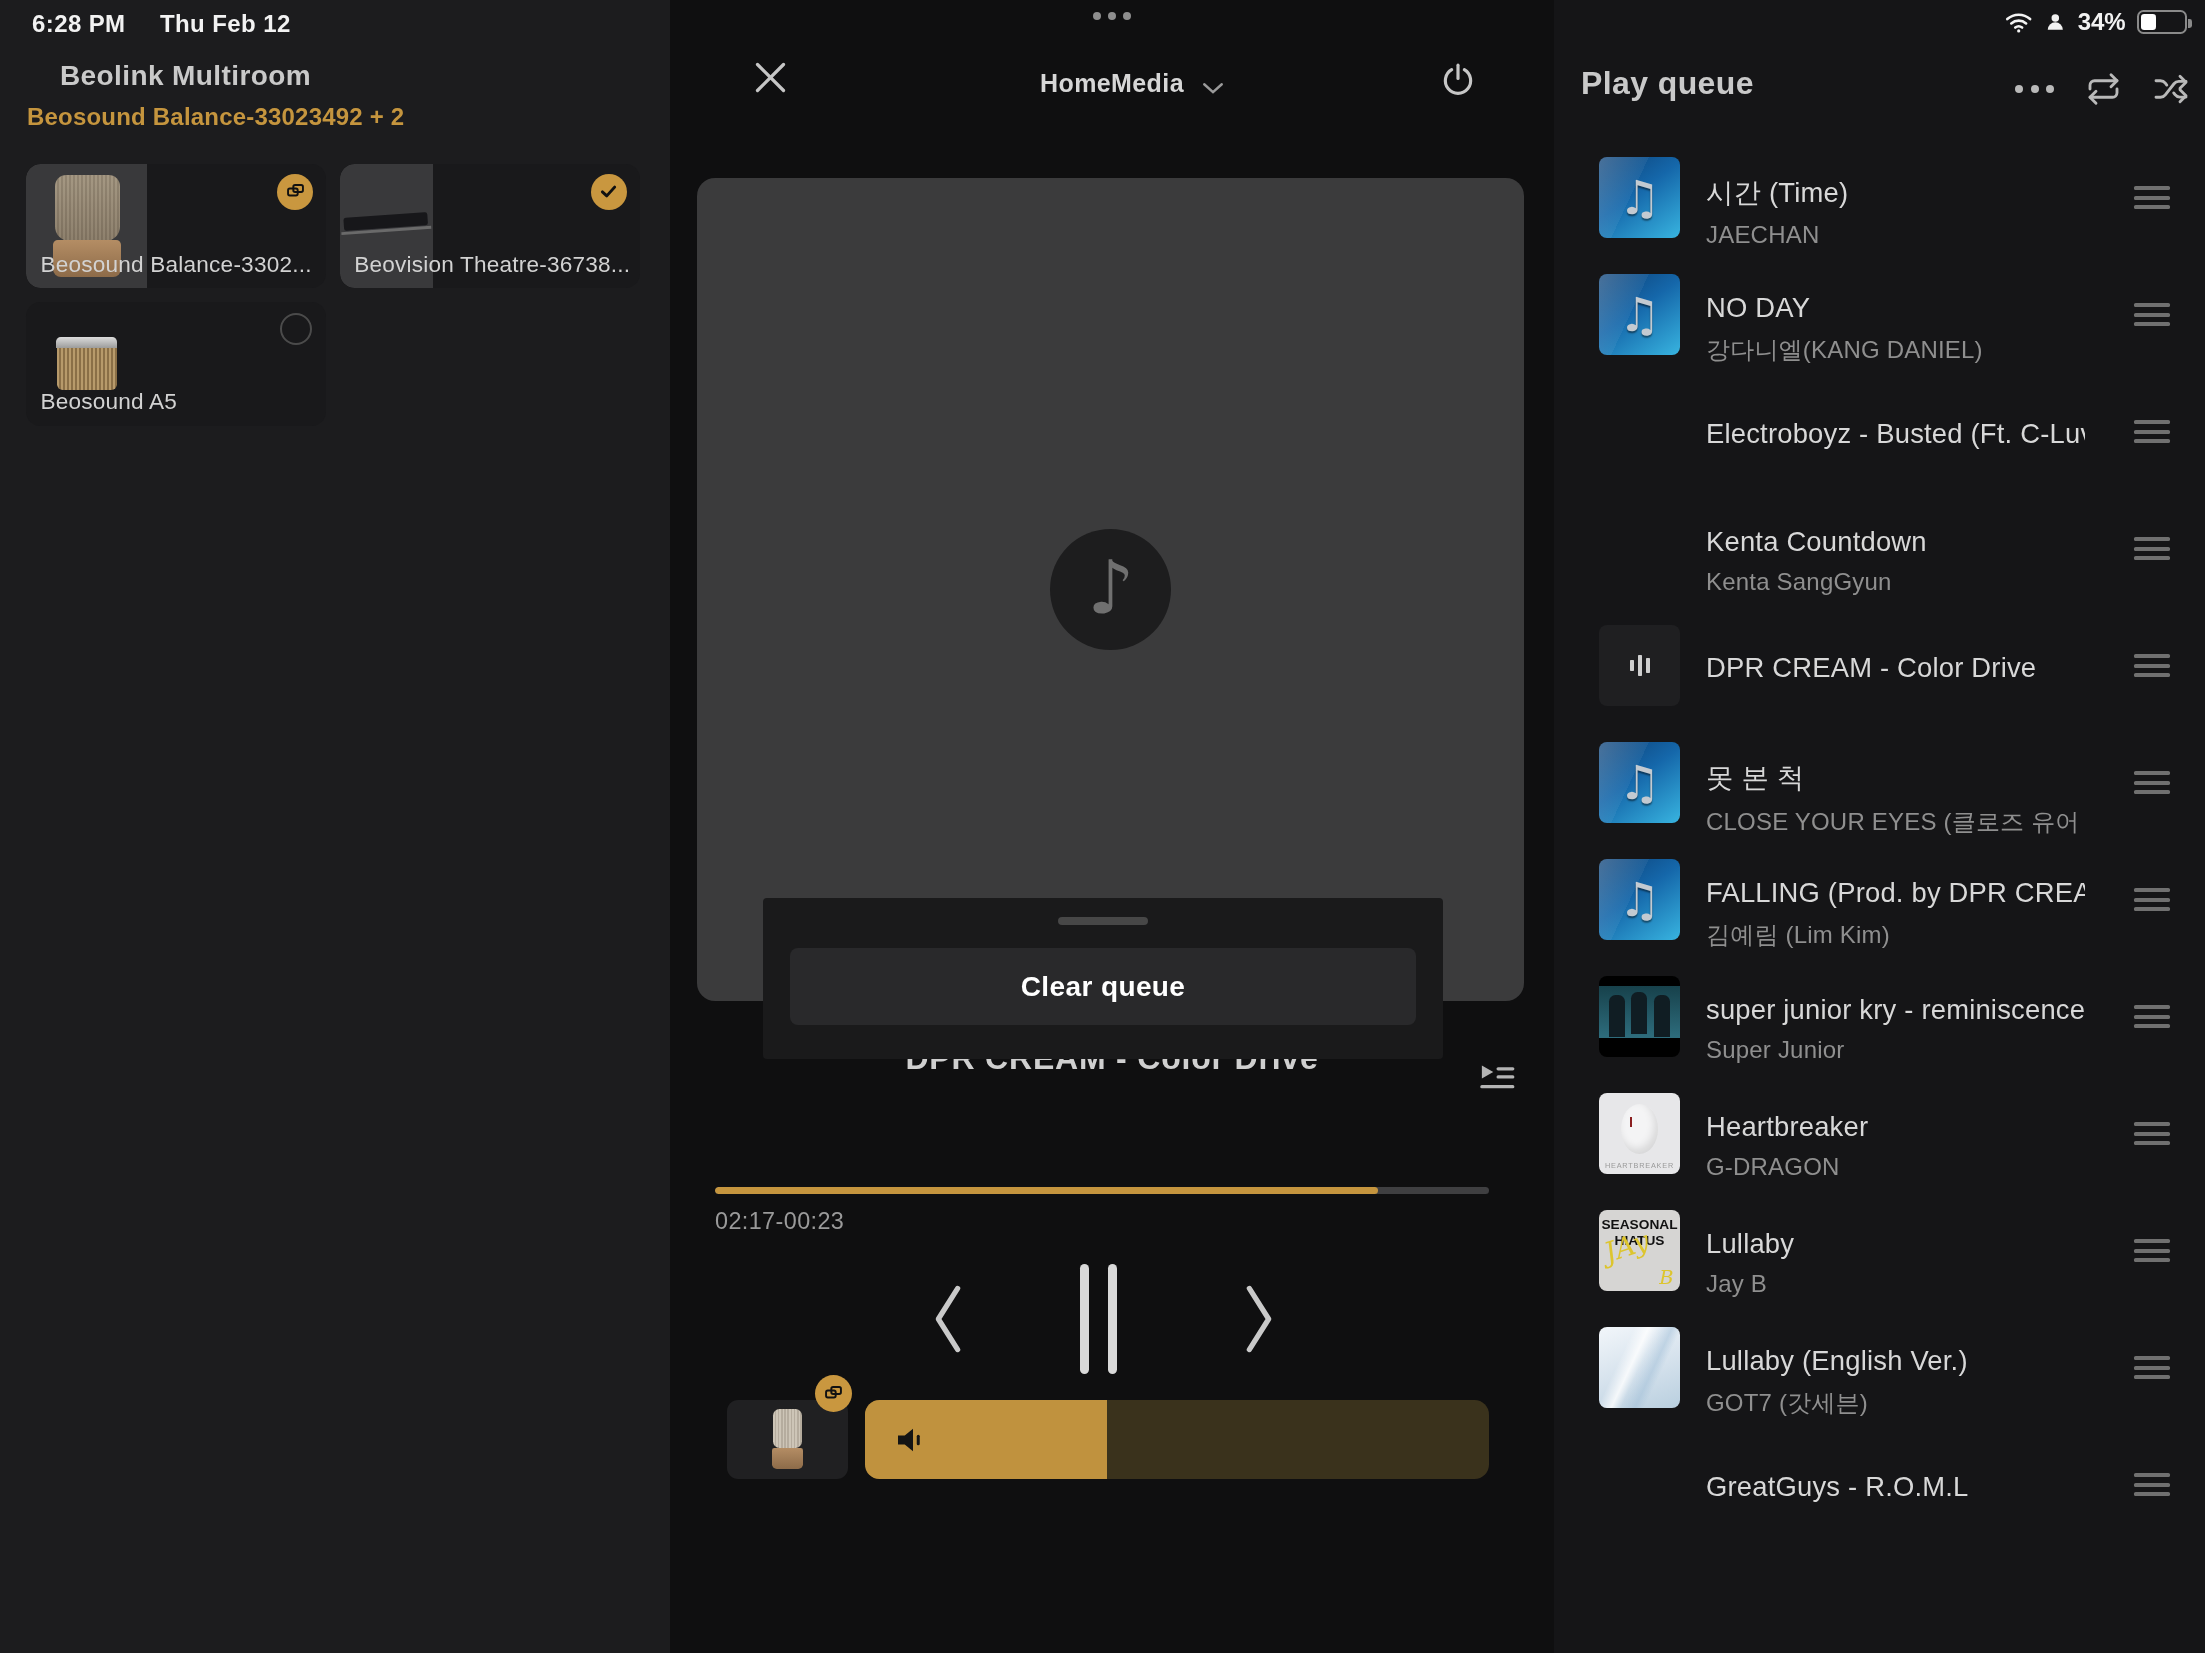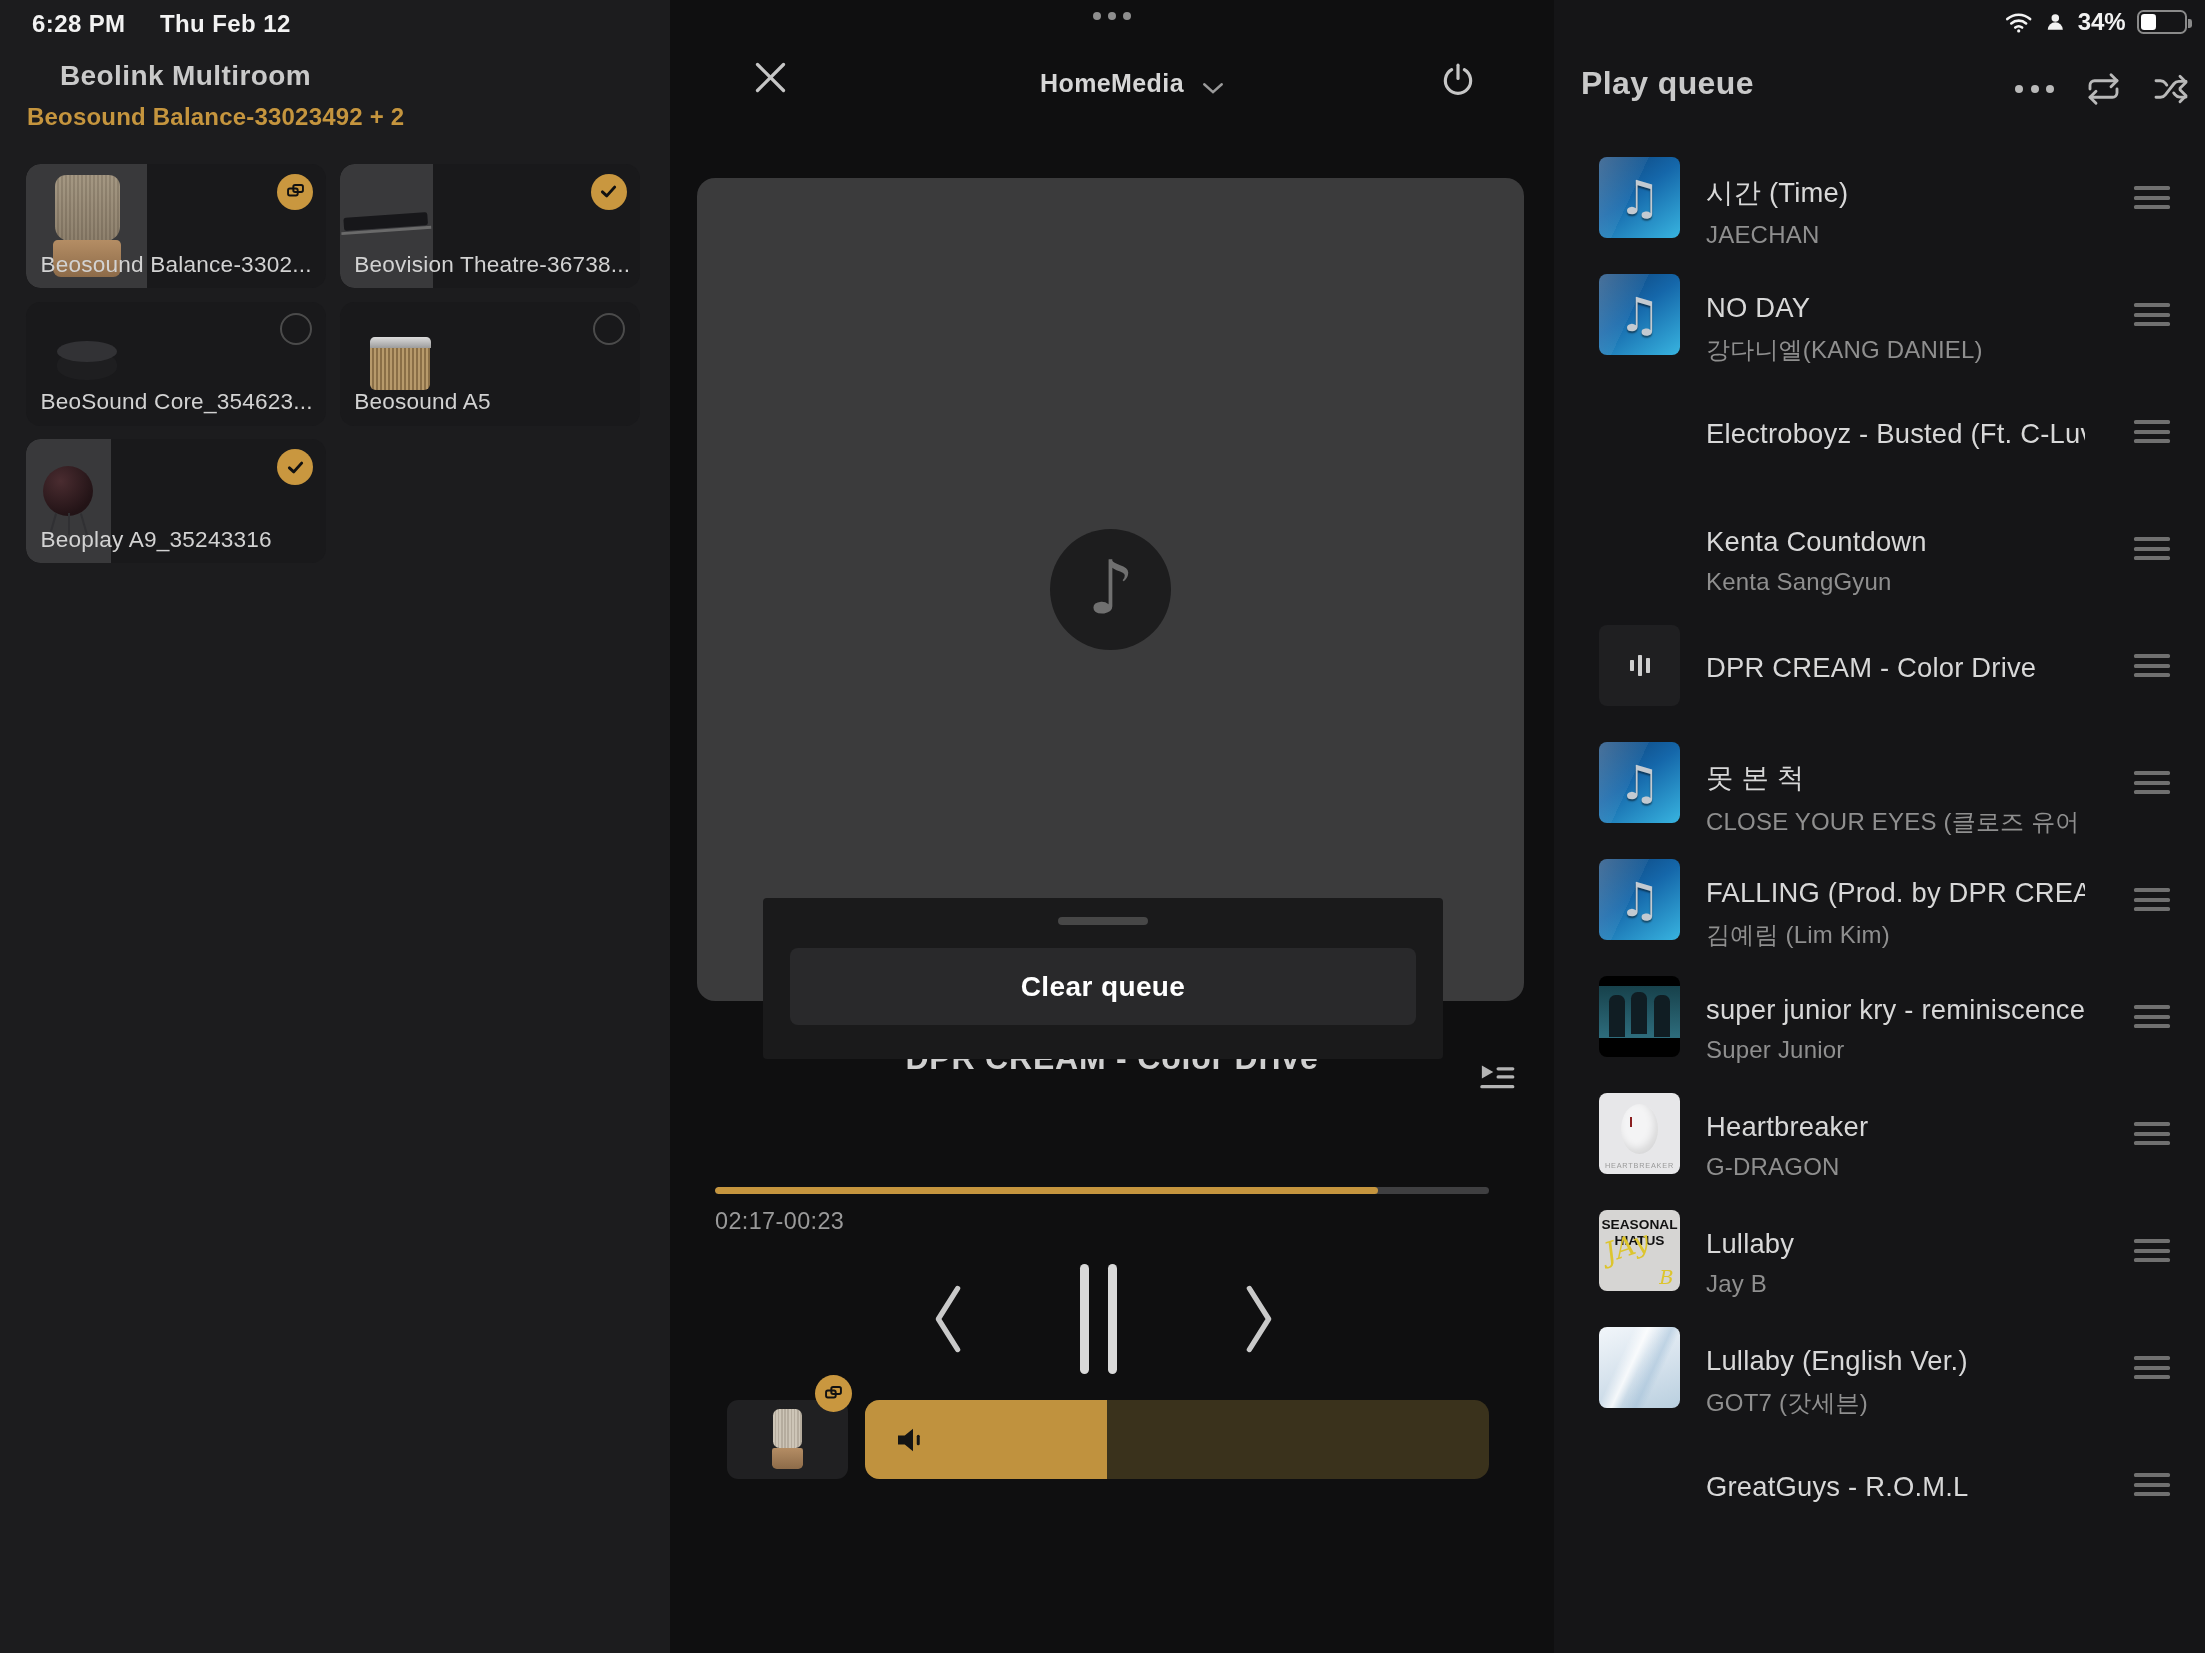--- a/index.html
+++ b/index.html
@@ -189,58 +189,32 @@
           </div>
         </div>
         <div class="badge">
           <svg width="21" height="21" viewBox="0 0 24 24" fill="none" stroke="#111" stroke-width="3.4" stroke-linecap="round" stroke-linejoin="round">
             <path d="M5 12.5 L10 17 L19 7"></path>
           </svg>
         </div>
         <div class="dev-label">Beovision Theatre-36738...</div>
       </div>
 
-      <div class="dev-card">
-        <div class="dev-imgzone" style="width:121px;background:transparent;">
-          <div class="dev-core">
-            <div class="body"></div>
-              <div class="top"></div>
-          </div>
-        </div>
-        <div class="ring"></div>
-        <div class="dev-label">BeoSound Core_354623...</div>
-      </div>
 
       <div class="dev-card">
         <div class="dev-imgzone" style="width:121px;background:transparent;">
           <div class="dev-a5">
             <div class="cap"></div>
               <div class="weave"></div>
           </div>
         </div>
         <div class="ring"></div>
         <div class="dev-label">Beosound A5</div>
       </div>
 
-      <div class="dev-card">
-        <div class="dev-imgzone" style="width:85px;">
-          <div class="dev-a9">
-            <div class="disk"></div>
-              <div class="leg l"></div>
-              <div class="leg c"></div>
-              <div class="leg r"></div>
-          </div>
-        </div>
-        <div class="badge">
-          <svg width="21" height="21" viewBox="0 0 24 24" fill="none" stroke="#111" stroke-width="3.4" stroke-linecap="round" stroke-linejoin="round">
-            <path d="M5 12.5 L10 17 L19 7"></path>
-          </svg>
-        </div>
-        <div class="dev-label">Beoplay A9_35243316</div>
-      </div>
 
     </div>
   </aside>
 
   <section class="center-panel">
     <div class="top-dots">
         <i></i>
         <i></i>
         <i></i>
       </div>

